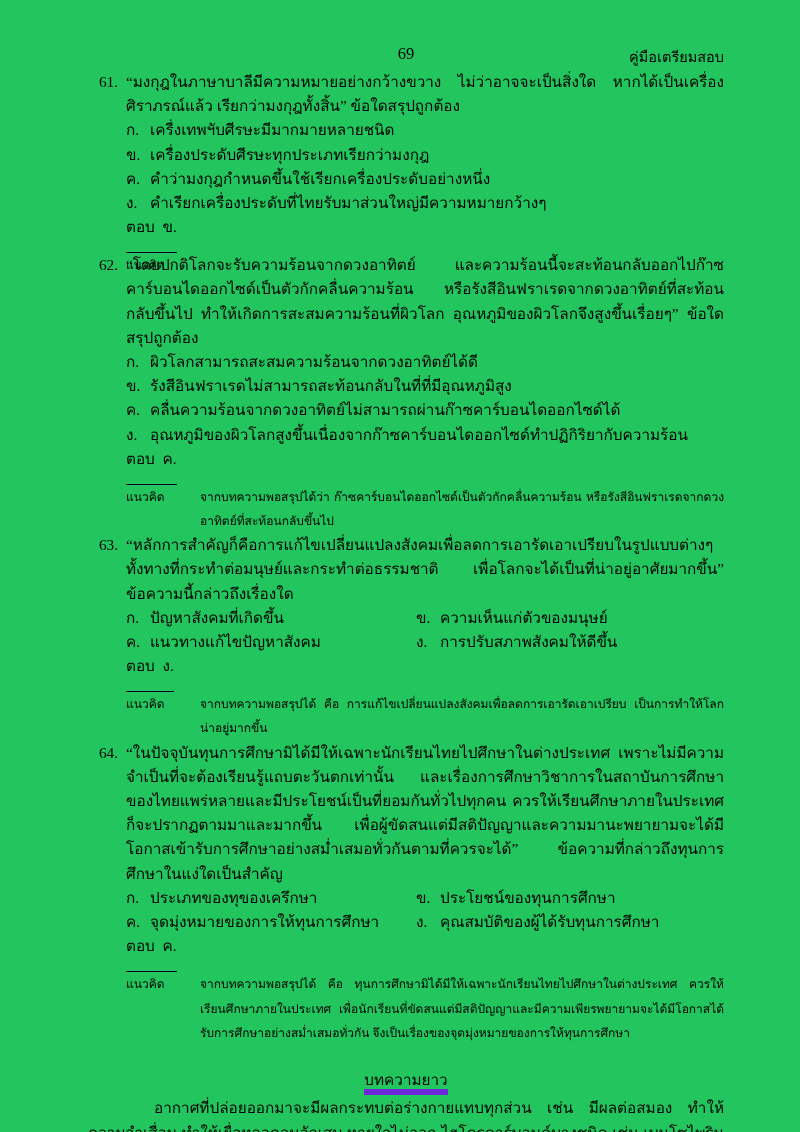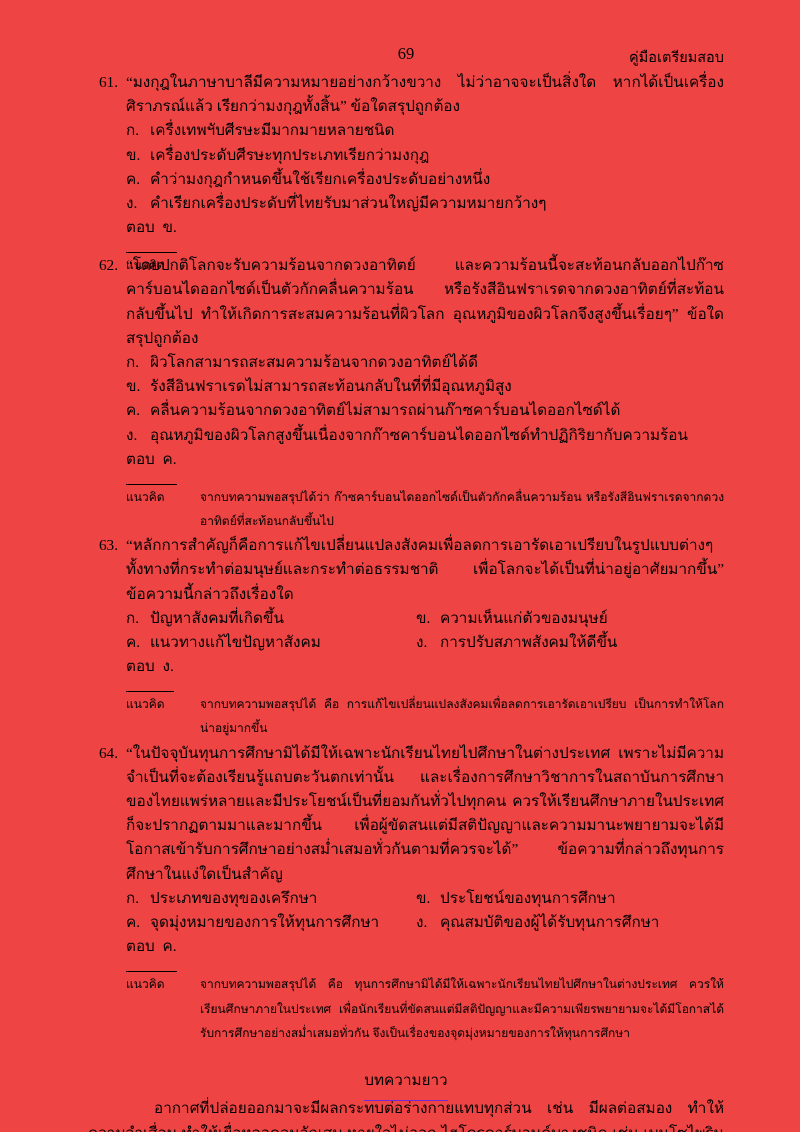--- a/index.html
+++ b/index.html
@@ -8,21 +8,21 @@
     background: #ffffff;
   }
   body {
     font-family: "Liberation Serif", "DejaVu Serif", serif;
     color: #000000;
   }
   .page {
     position: relative;
     width: 800px;
     height: 1132px;
-    background: #ef4444;
+    background: #22c55e;
     overflow: hidden;
     box-sizing: border-box;
   }
   .page-header {
     position: absolute;
     top: 44px;
     left: 88px;
     right: 76px;
     height: 22px;
   }
@@ -129,22 +129,22 @@
   .article {
     margin-top: 22px;
   }
   .article-title {
     text-align: center;
     font-size: 15.3px;
     line-height: 26px;
     margin-bottom: 2px;
   }
   .article-title span {
-    border-bottom: 1px solid #6d28d9;
-    padding-bottom: 12px;
+    border-bottom: 6px solid #6d28d9;
+    padding-bottom: 1px;
   }
   .article-body {
     font-size: 15.3px;
     line-height: 25.4px;
     text-align: justify;
     text-justify: inter-word;
     text-indent: 66px;
   }
 </style>
 </head>

